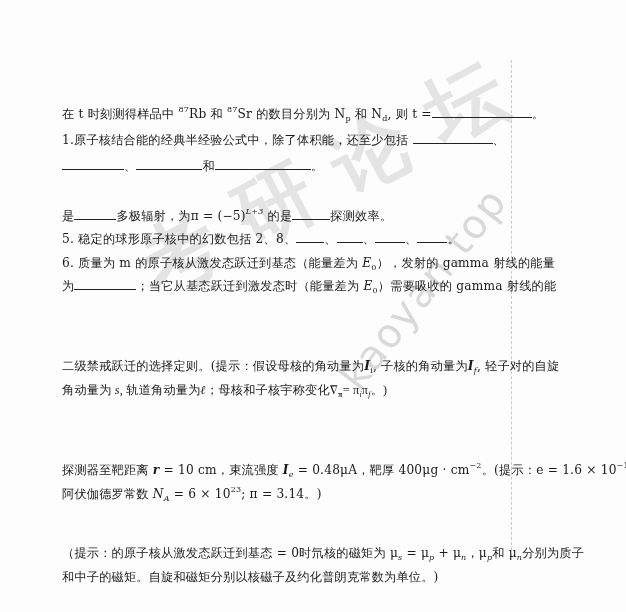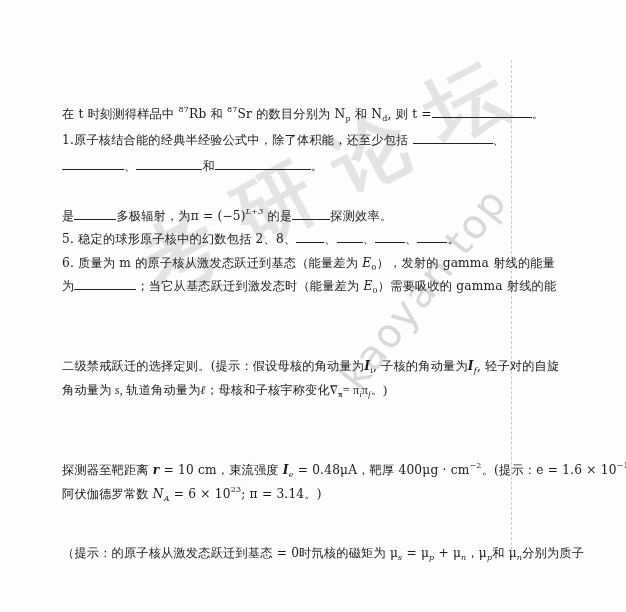--- a/index.html
+++ b/index.html
@@ -74,14 +74,17 @@
   <div class="line" style="top:414px;">
     <span>探测器至靶距离 </span><span class="it b">r</span><span> = 10 cm，束流强度 </span><span class="it b">I</span><sub class="it">e</sub><span> = 0.48μA，靶厚  400μg · cm</span><sup>−2</sup><span>。(提示：e = 1.6 × 10</span><sup>−19</sup>
   </div>
   <div class="line" style="top:438px;">
     <span>阿伏伽德罗常数  </span><span class="it">N</span><sub class="it">A</sub><span> = 6 × 10</span><sup>23</sup><span>; π = 3.14。)</span>
   </div>
 
   <div class="line" style="top:497px;">
     <span>（提示：的原子核从激发态跃迁到基态 = 0时氘核的磁矩为 μ</span><sub class="it">s</sub><span> = μ</span><sub class="it">p</sub><span> + μ</span><sub class="it">n</sub><span>，μ</span><sub class="it">p</sub><span>和 μ</span><sub class="it">n</sub><span>分别为质子</span>
   </div>
+  <div class="line" style="top:521px;">
+    <span>和中子的磁矩。自旋和磁矩分别以核磁子及约化普朗克常数为单位。)</span>
+  </div>
 
 </div>
 
 </body></html>

